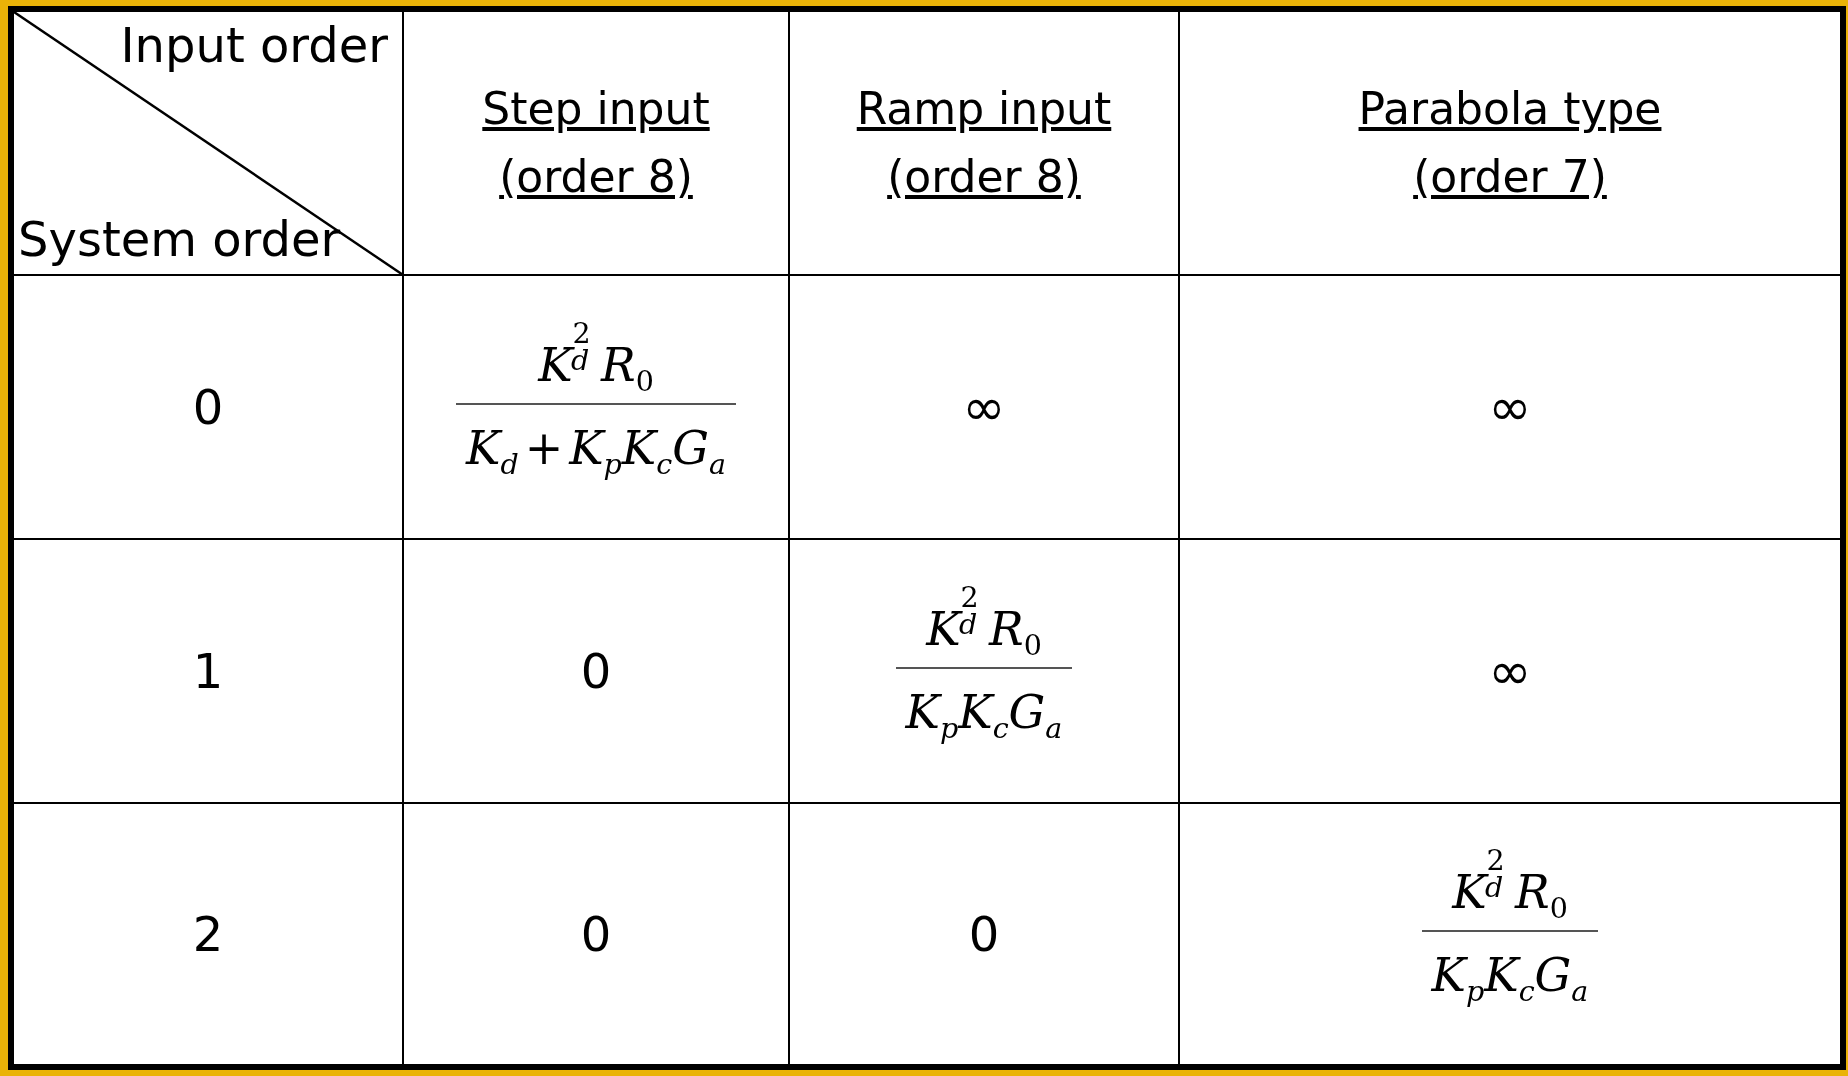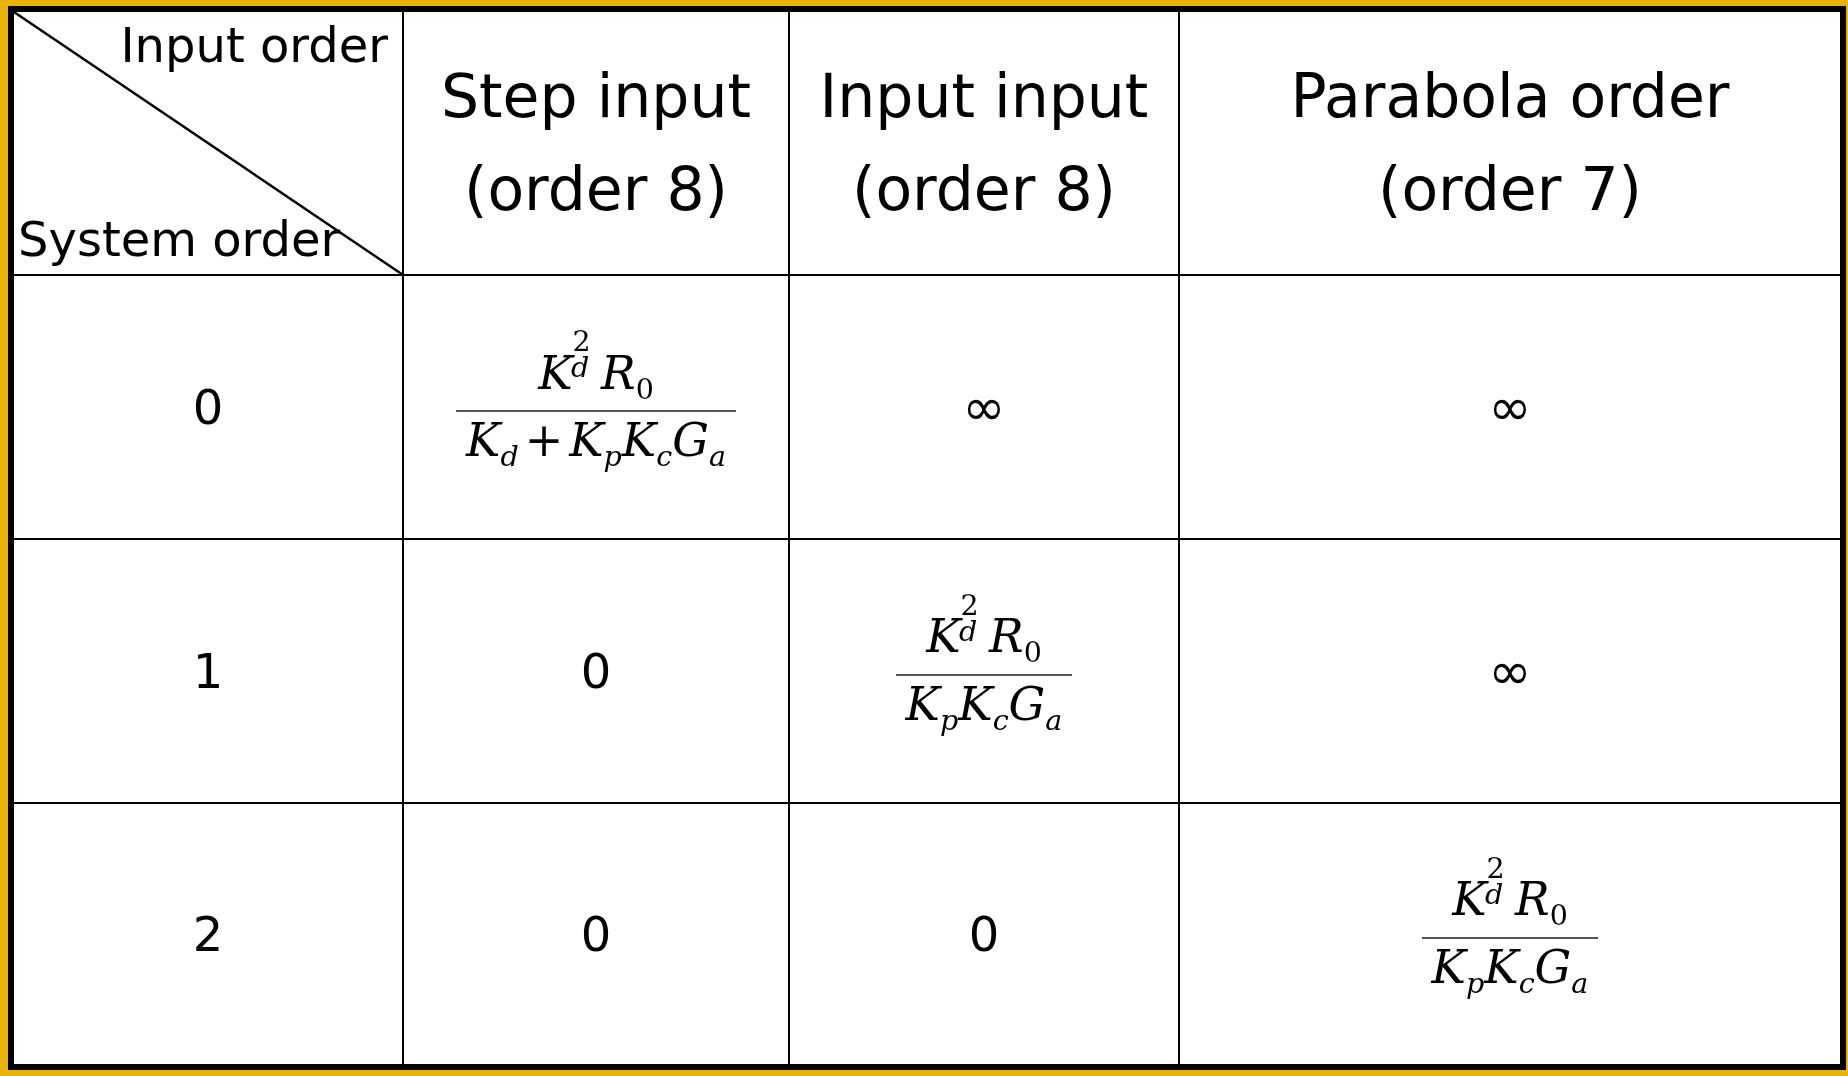--- a/index.html
+++ b/index.html
@@ -82,22 +82,23 @@
   .corner-label-bottom {
     position: absolute;
     left: 4px;
     bottom: 10px;
     font-size: 48px;
     line-height: 1.05;
     white-space: nowrap;
   }
 
   .hdr {
-    font-size: 60px;
+    font-size: 44px;
     line-height: 1.55;
+    text-decoration: underline;
   }
   .hdr .l1, .hdr .l2 { display: block; }
 
   .plain-val {
     font-size: 48px;
   }
 
   .inf {
     font-size: 52px;
     line-height: 1;
@@ -114,21 +115,21 @@
     line-height: 1.0;
   }
   .frac .num {
     display: block;
     padding: 0 10px 6px 10px;
     border-bottom: 2px solid #555555;
     white-space: nowrap;
   }
   .frac .den {
     display: block;
-    padding: 5px 10px 0 10px;
+    padding: 20px 10px 0 10px;
     white-space: nowrap;
   }
   .frac .sub {
     font-size: 0.62em;
     vertical-align: sub;
     font-style: italic;
   }
   .frac .subn {
     font-size: 0.62em;
     vertical-align: sub;
@@ -182,26 +183,26 @@
           <span class="corner-label-top">Input order</span>
           <span class="corner-label-bottom">System order</span>
         </td>
 
         <td class="hdr">
           <span class="l1">Step input</span>
           <span class="l2">(order 8)</span>
         </td>
 
         <td class="hdr">
-          <span class="l1">Input input</span>
+          <span class="l1">Ramp input</span>
           <span class="l2">(order 8)</span>
         </td>
 
         <td class="hdr">
-          <span class="l1">Parabola order</span>
+          <span class="l1">Parabola type</span>
           <span class="l2">(order 7)</span>
         </td>
       </tr>
 
       <tr class="r-data">
         <td class="plain-val">0</td>
 
         <td>
           <span class="frac">
             <span class="num">

